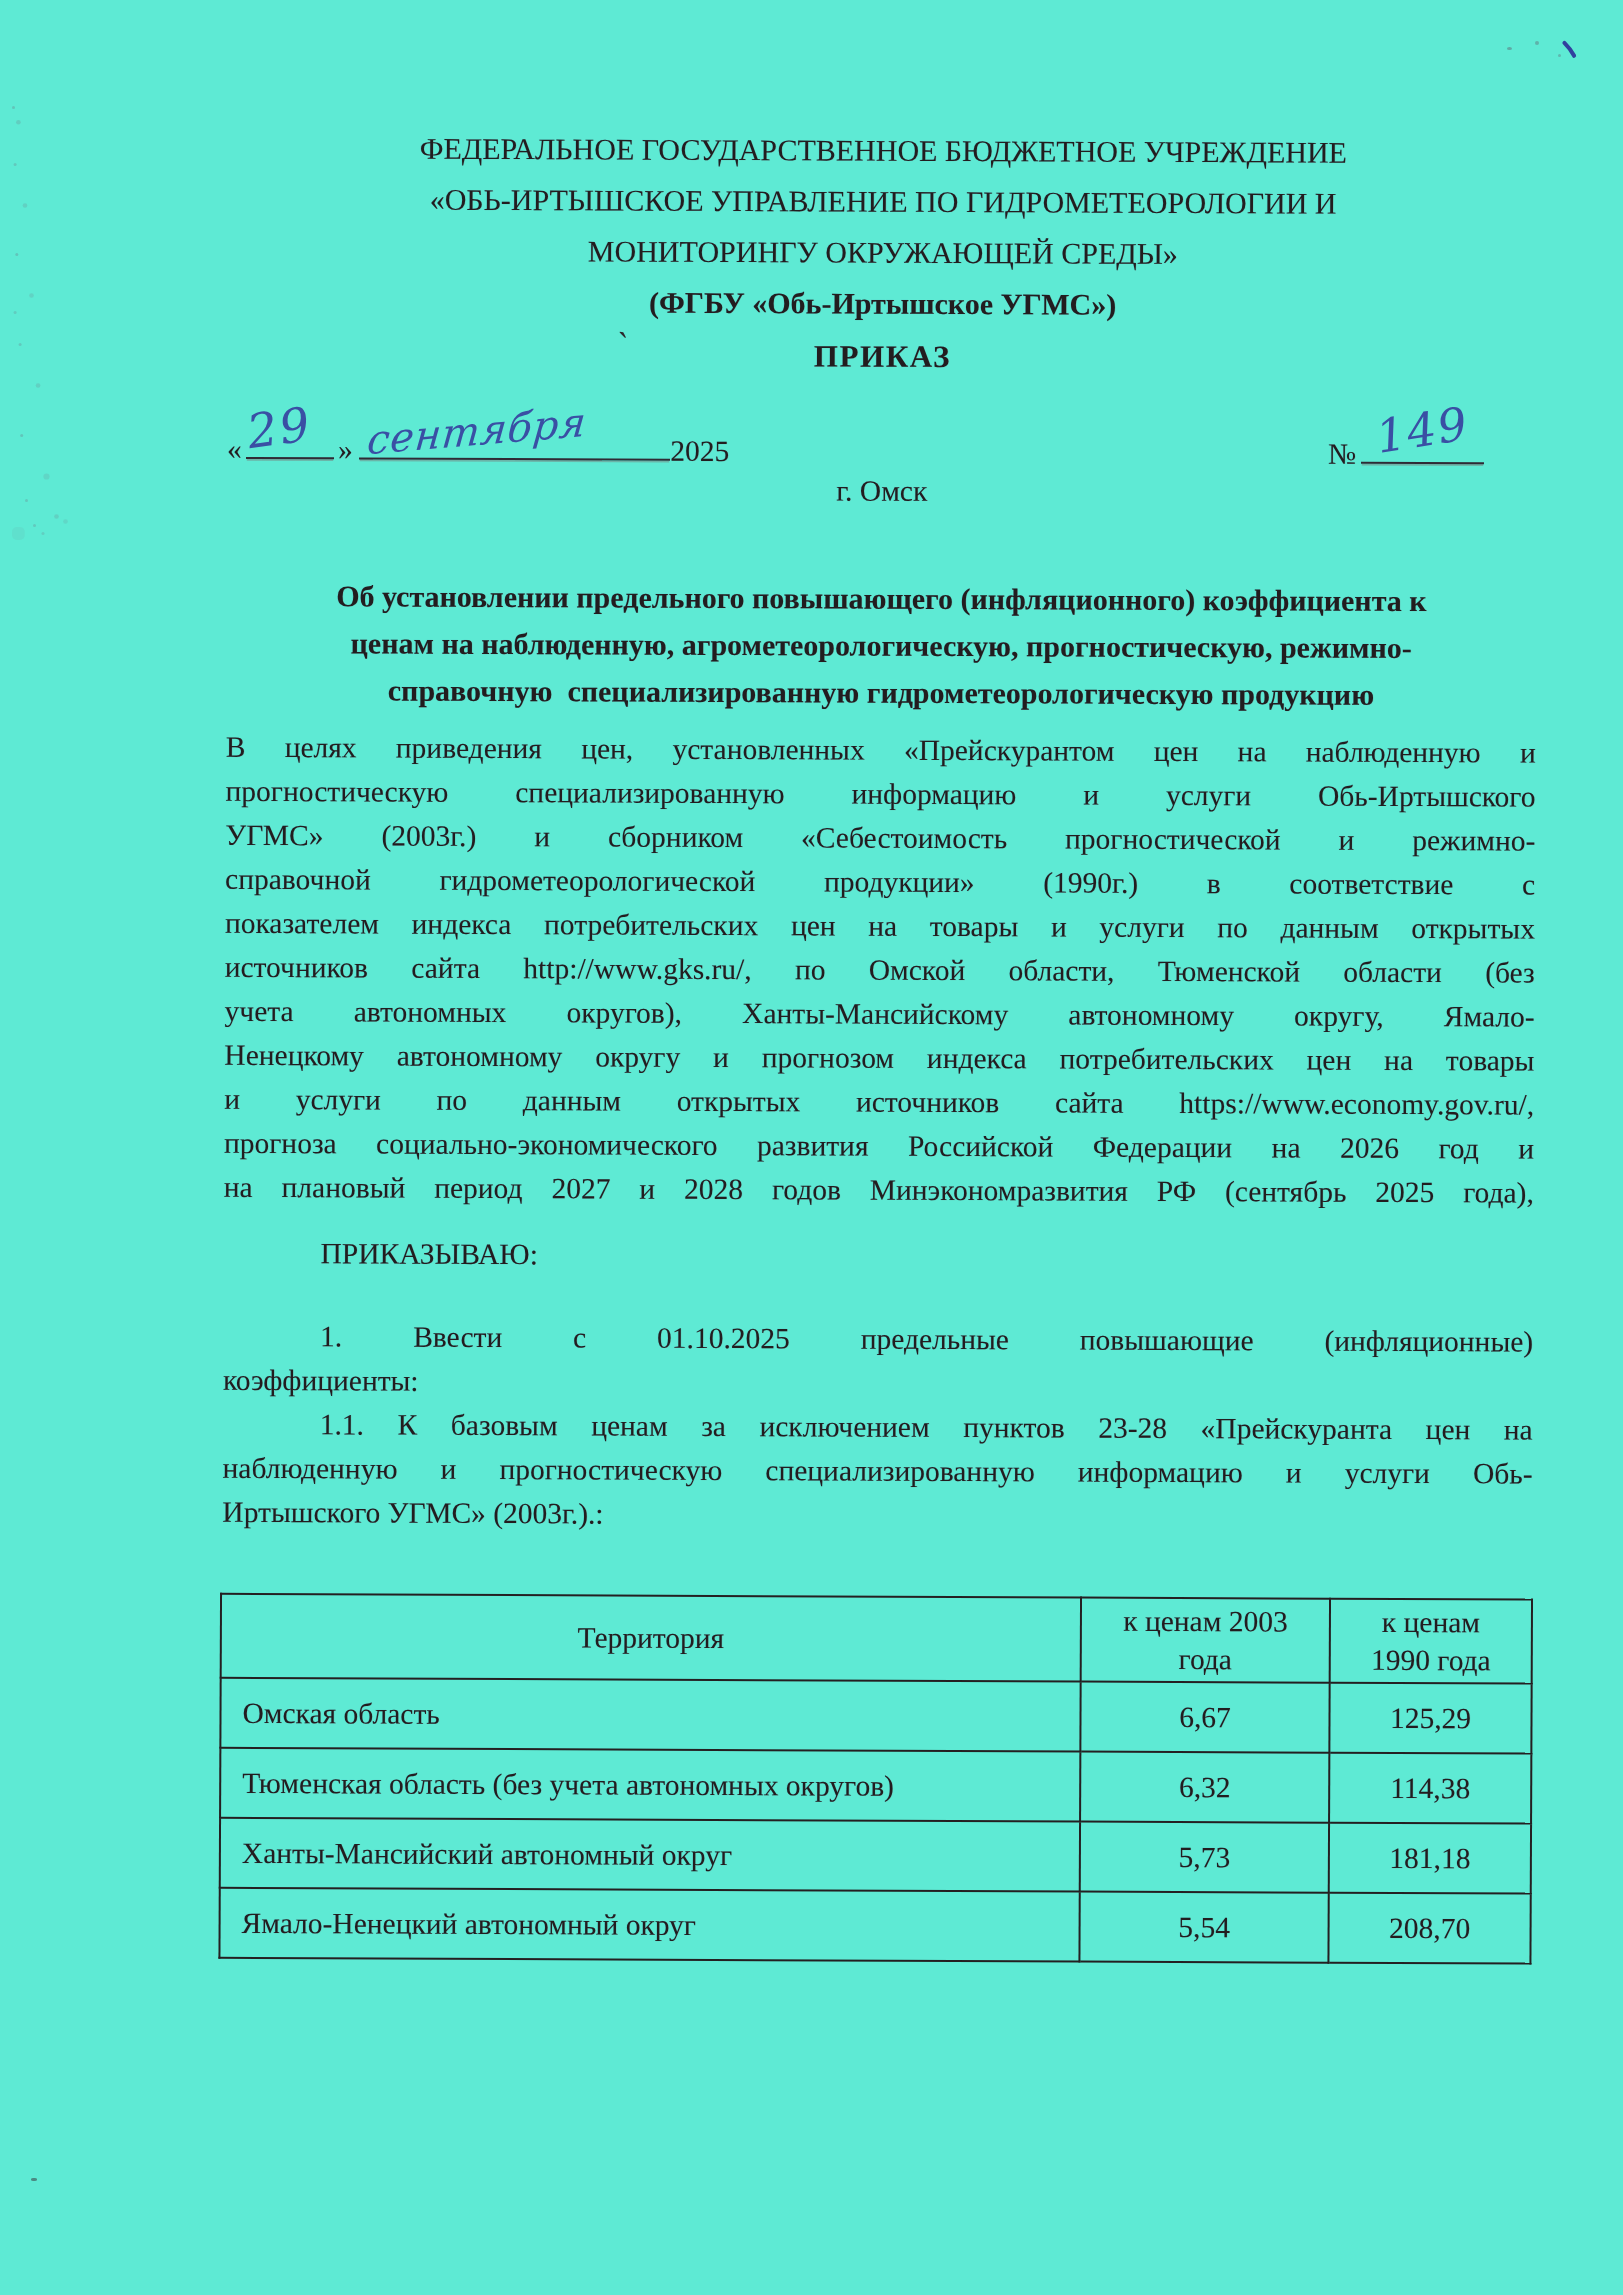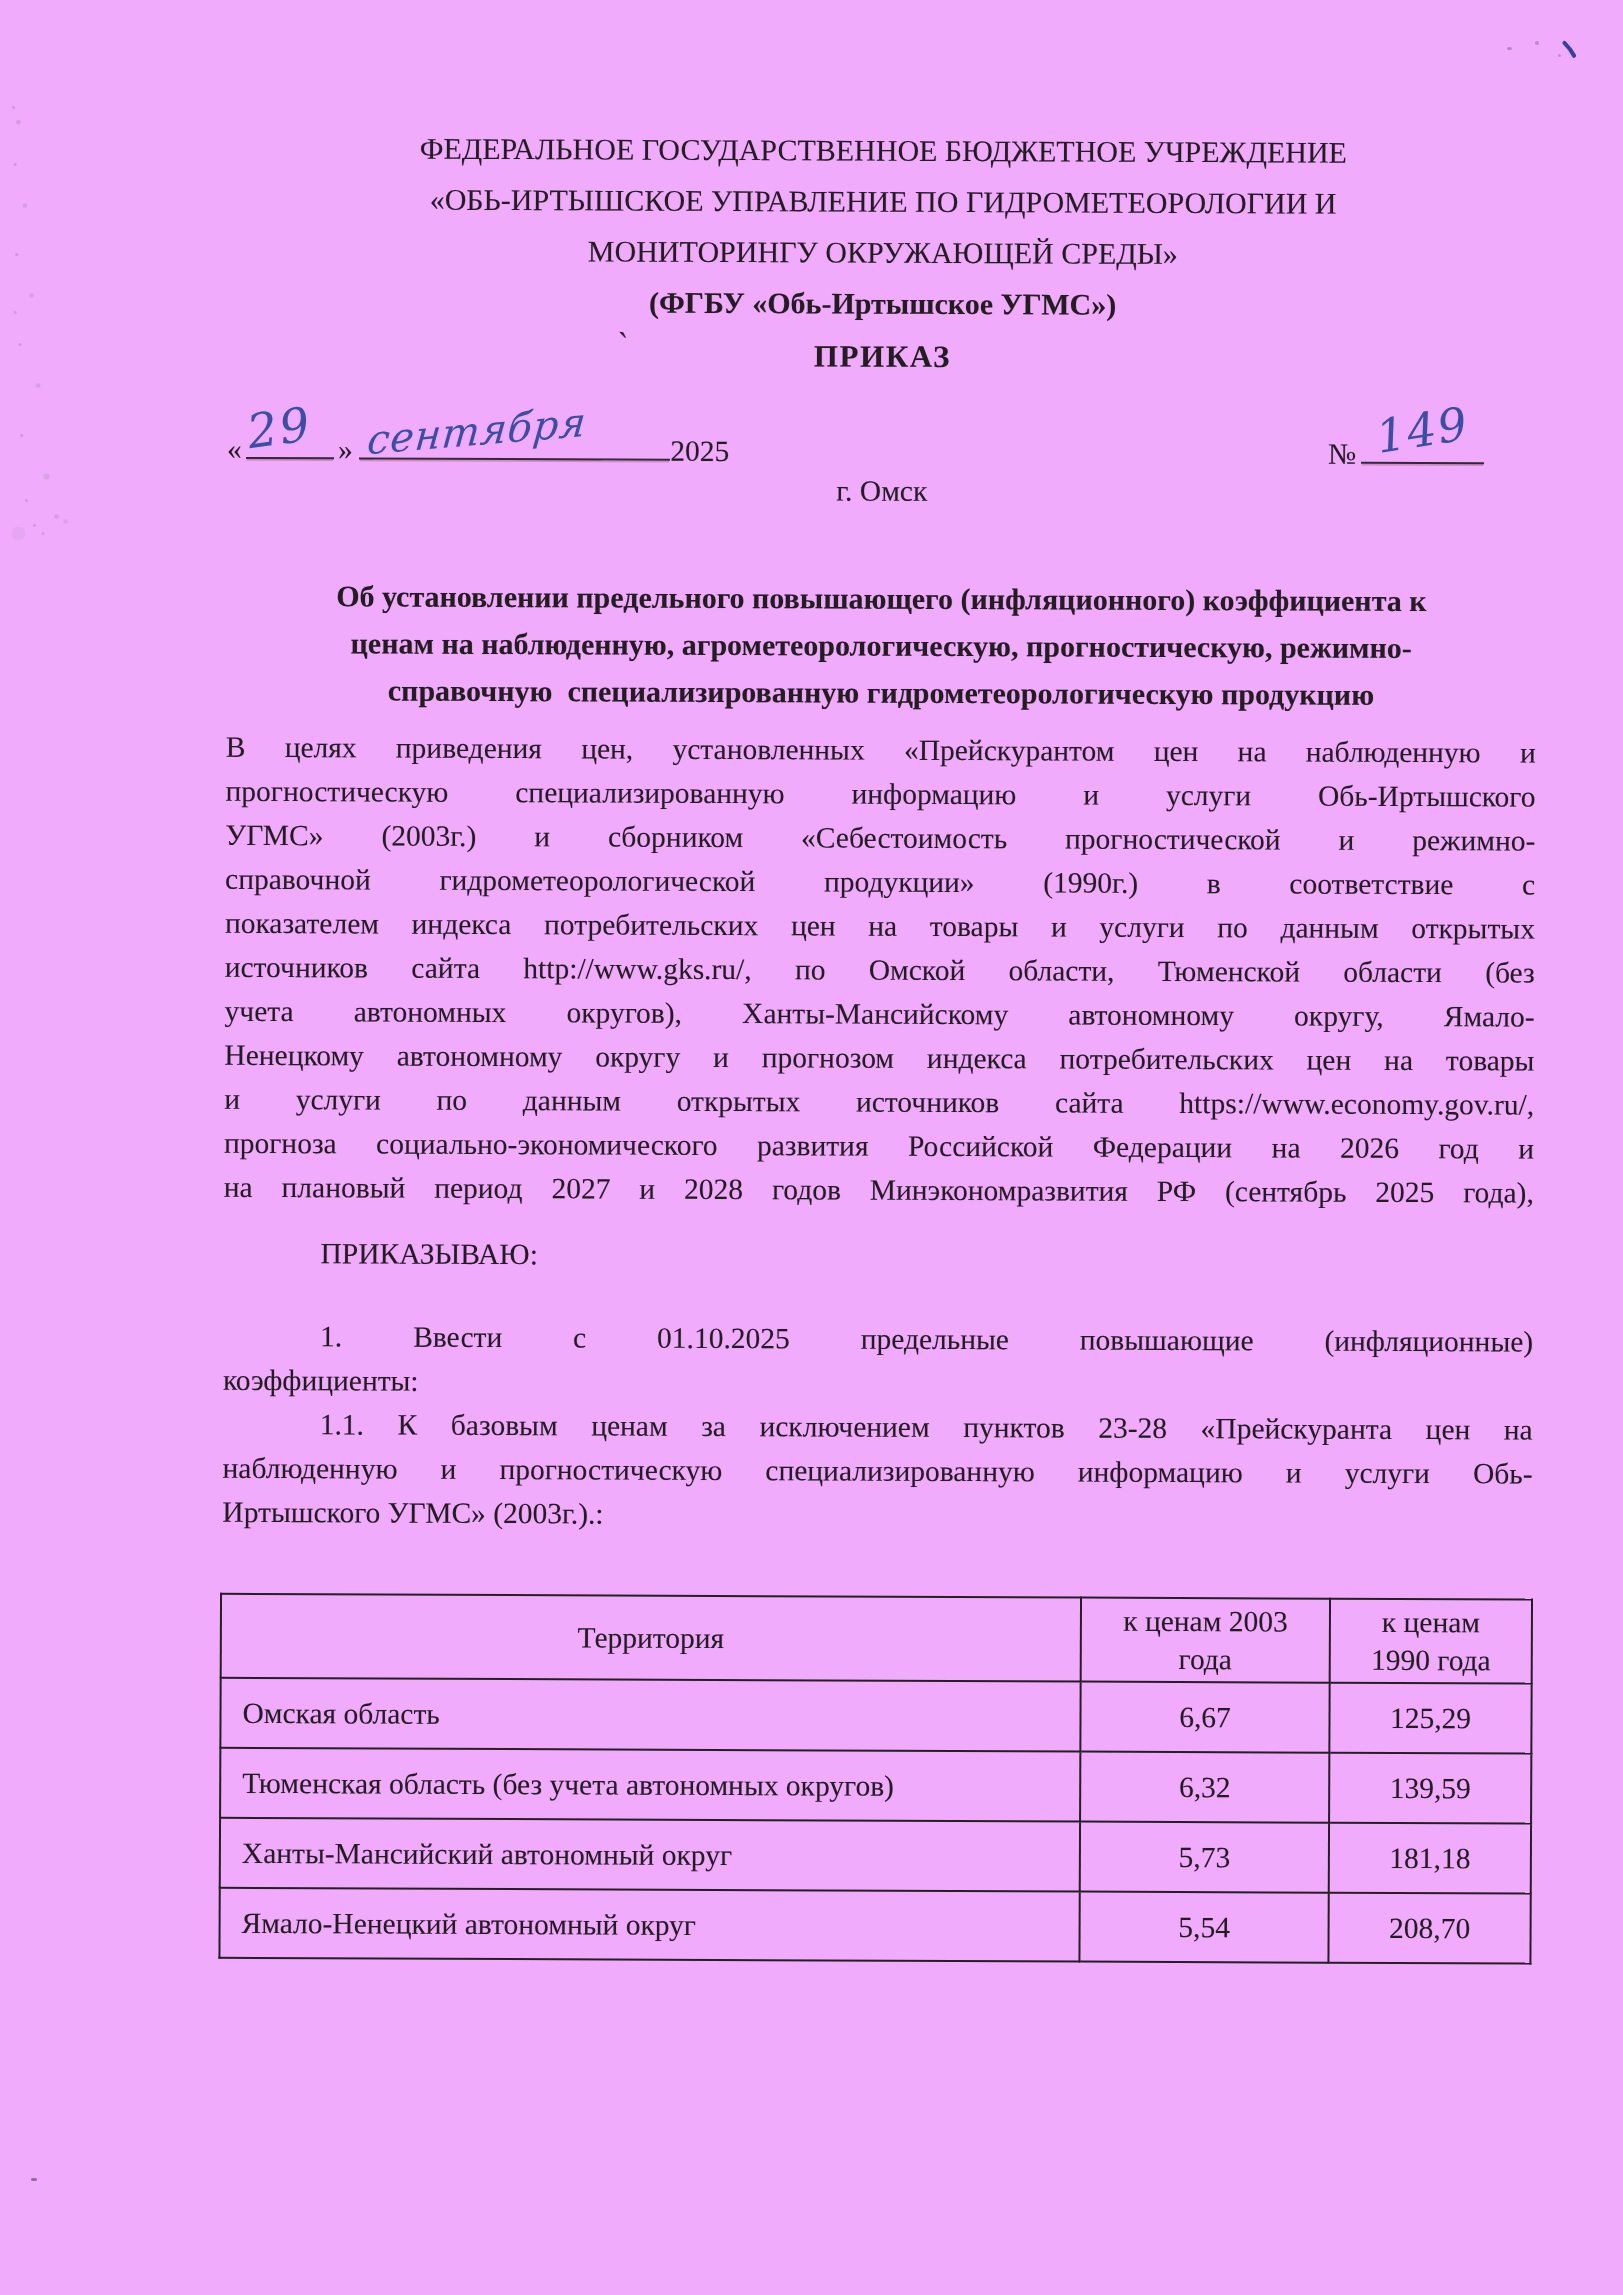--- a/index.html
+++ b/index.html
@@ -6,21 +6,21 @@
   * { margin: 0; padding: 0; box-sizing: border-box; }
   html, body { background: #ffffff; }
   body {
     width: 1624px; height: 2295px;
     position: relative; overflow: hidden;
     font-family: "Liberation Serif", "DejaVu Serif", serif;
     color: #221d1f;
   }
   .sheet {
     position: absolute; inset: 0;
-    background: #f0abfc;
+    background: #5eead4;
   }
   .content {
     position: absolute; inset: 0;
     transform: rotate(0.25deg);
     transform-origin: 30% 0;
     text-shadow: 0.5px 0.2px 0 rgba(150,40,60,.16), -0.5px -0.2px 0 rgba(60,70,160,.14);
   }
   .block { position: absolute; left: 229px; width: 1310px; }
 
   
@@ -178,21 +178,21 @@
       </thead>
       <tbody>
         <tr>
           <td class="terr">Омская область</td>
           <td>6,67</td>
           <td>125,29</td>
         </tr>
         <tr>
           <td class="terr">Тюменская область (без учета автономных округов)</td>
           <td>6,32</td>
-          <td>139,59</td>
+          <td>114,38</td>
         </tr>
         <tr>
           <td class="terr">Ханты-Мансийский автономный округ</td>
           <td>5,73</td>
           <td>181,18</td>
         </tr>
         <tr>
           <td class="terr">Ямало-Ненецкий автономный округ</td>
           <td>5,54</td>
           <td>208,70</td>

